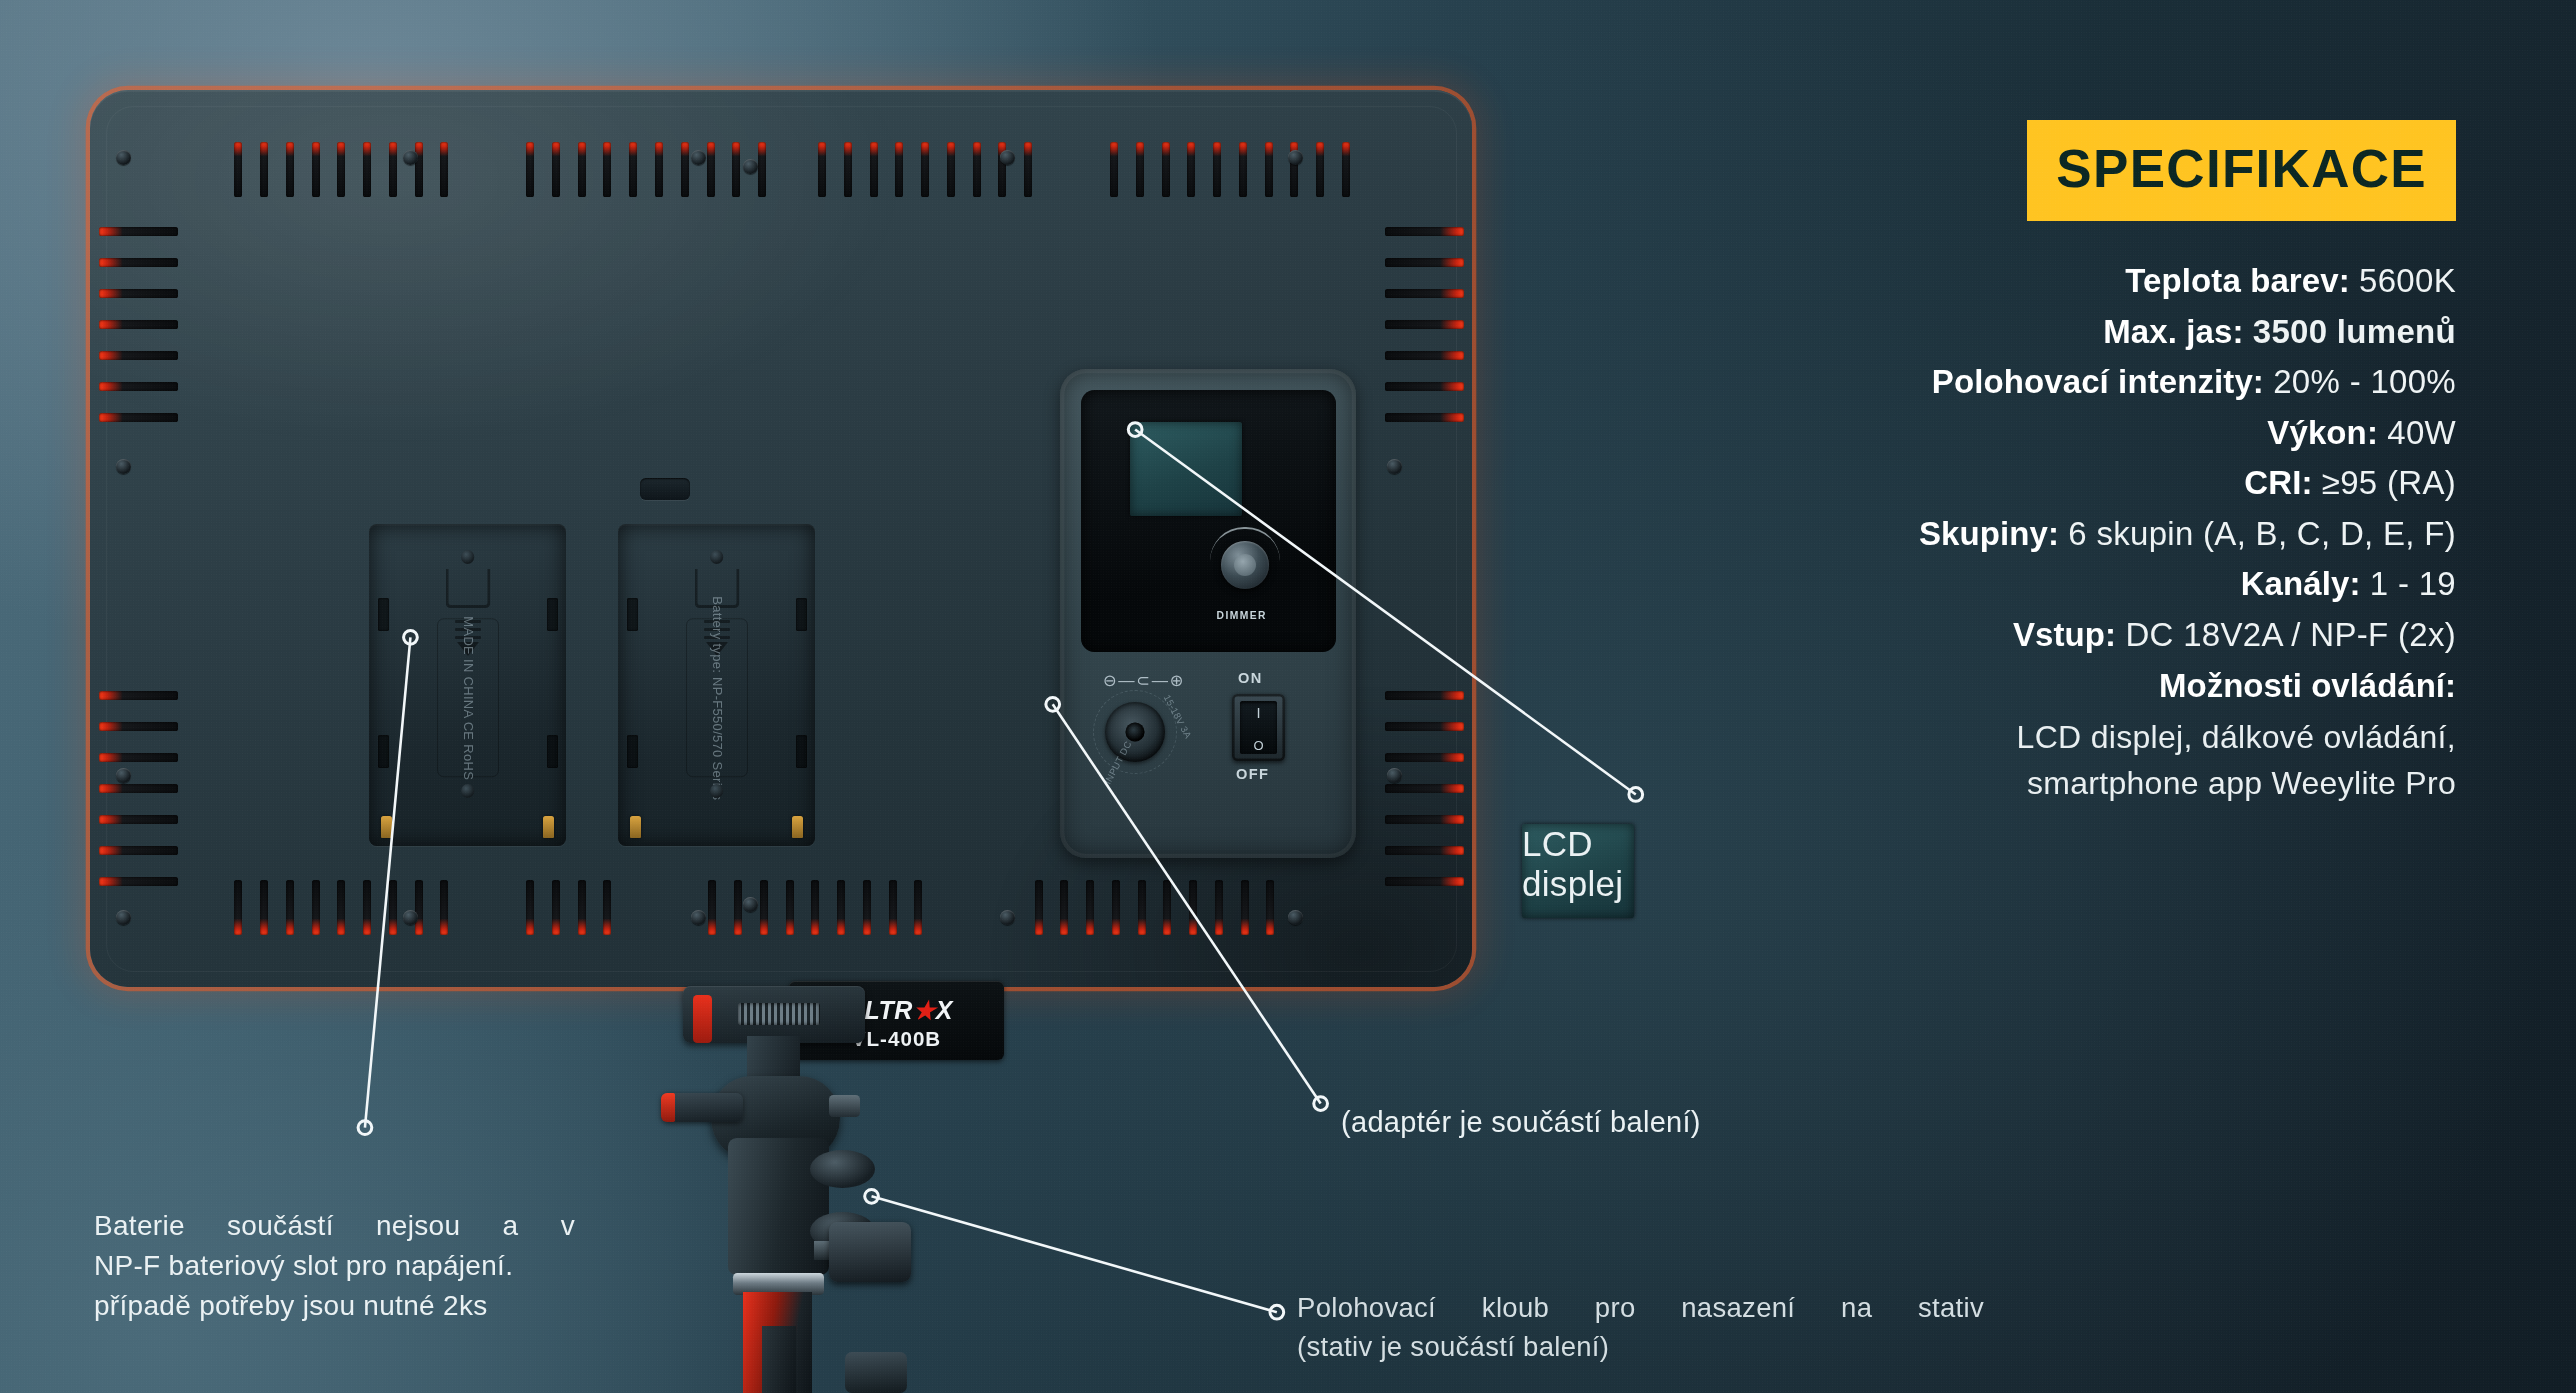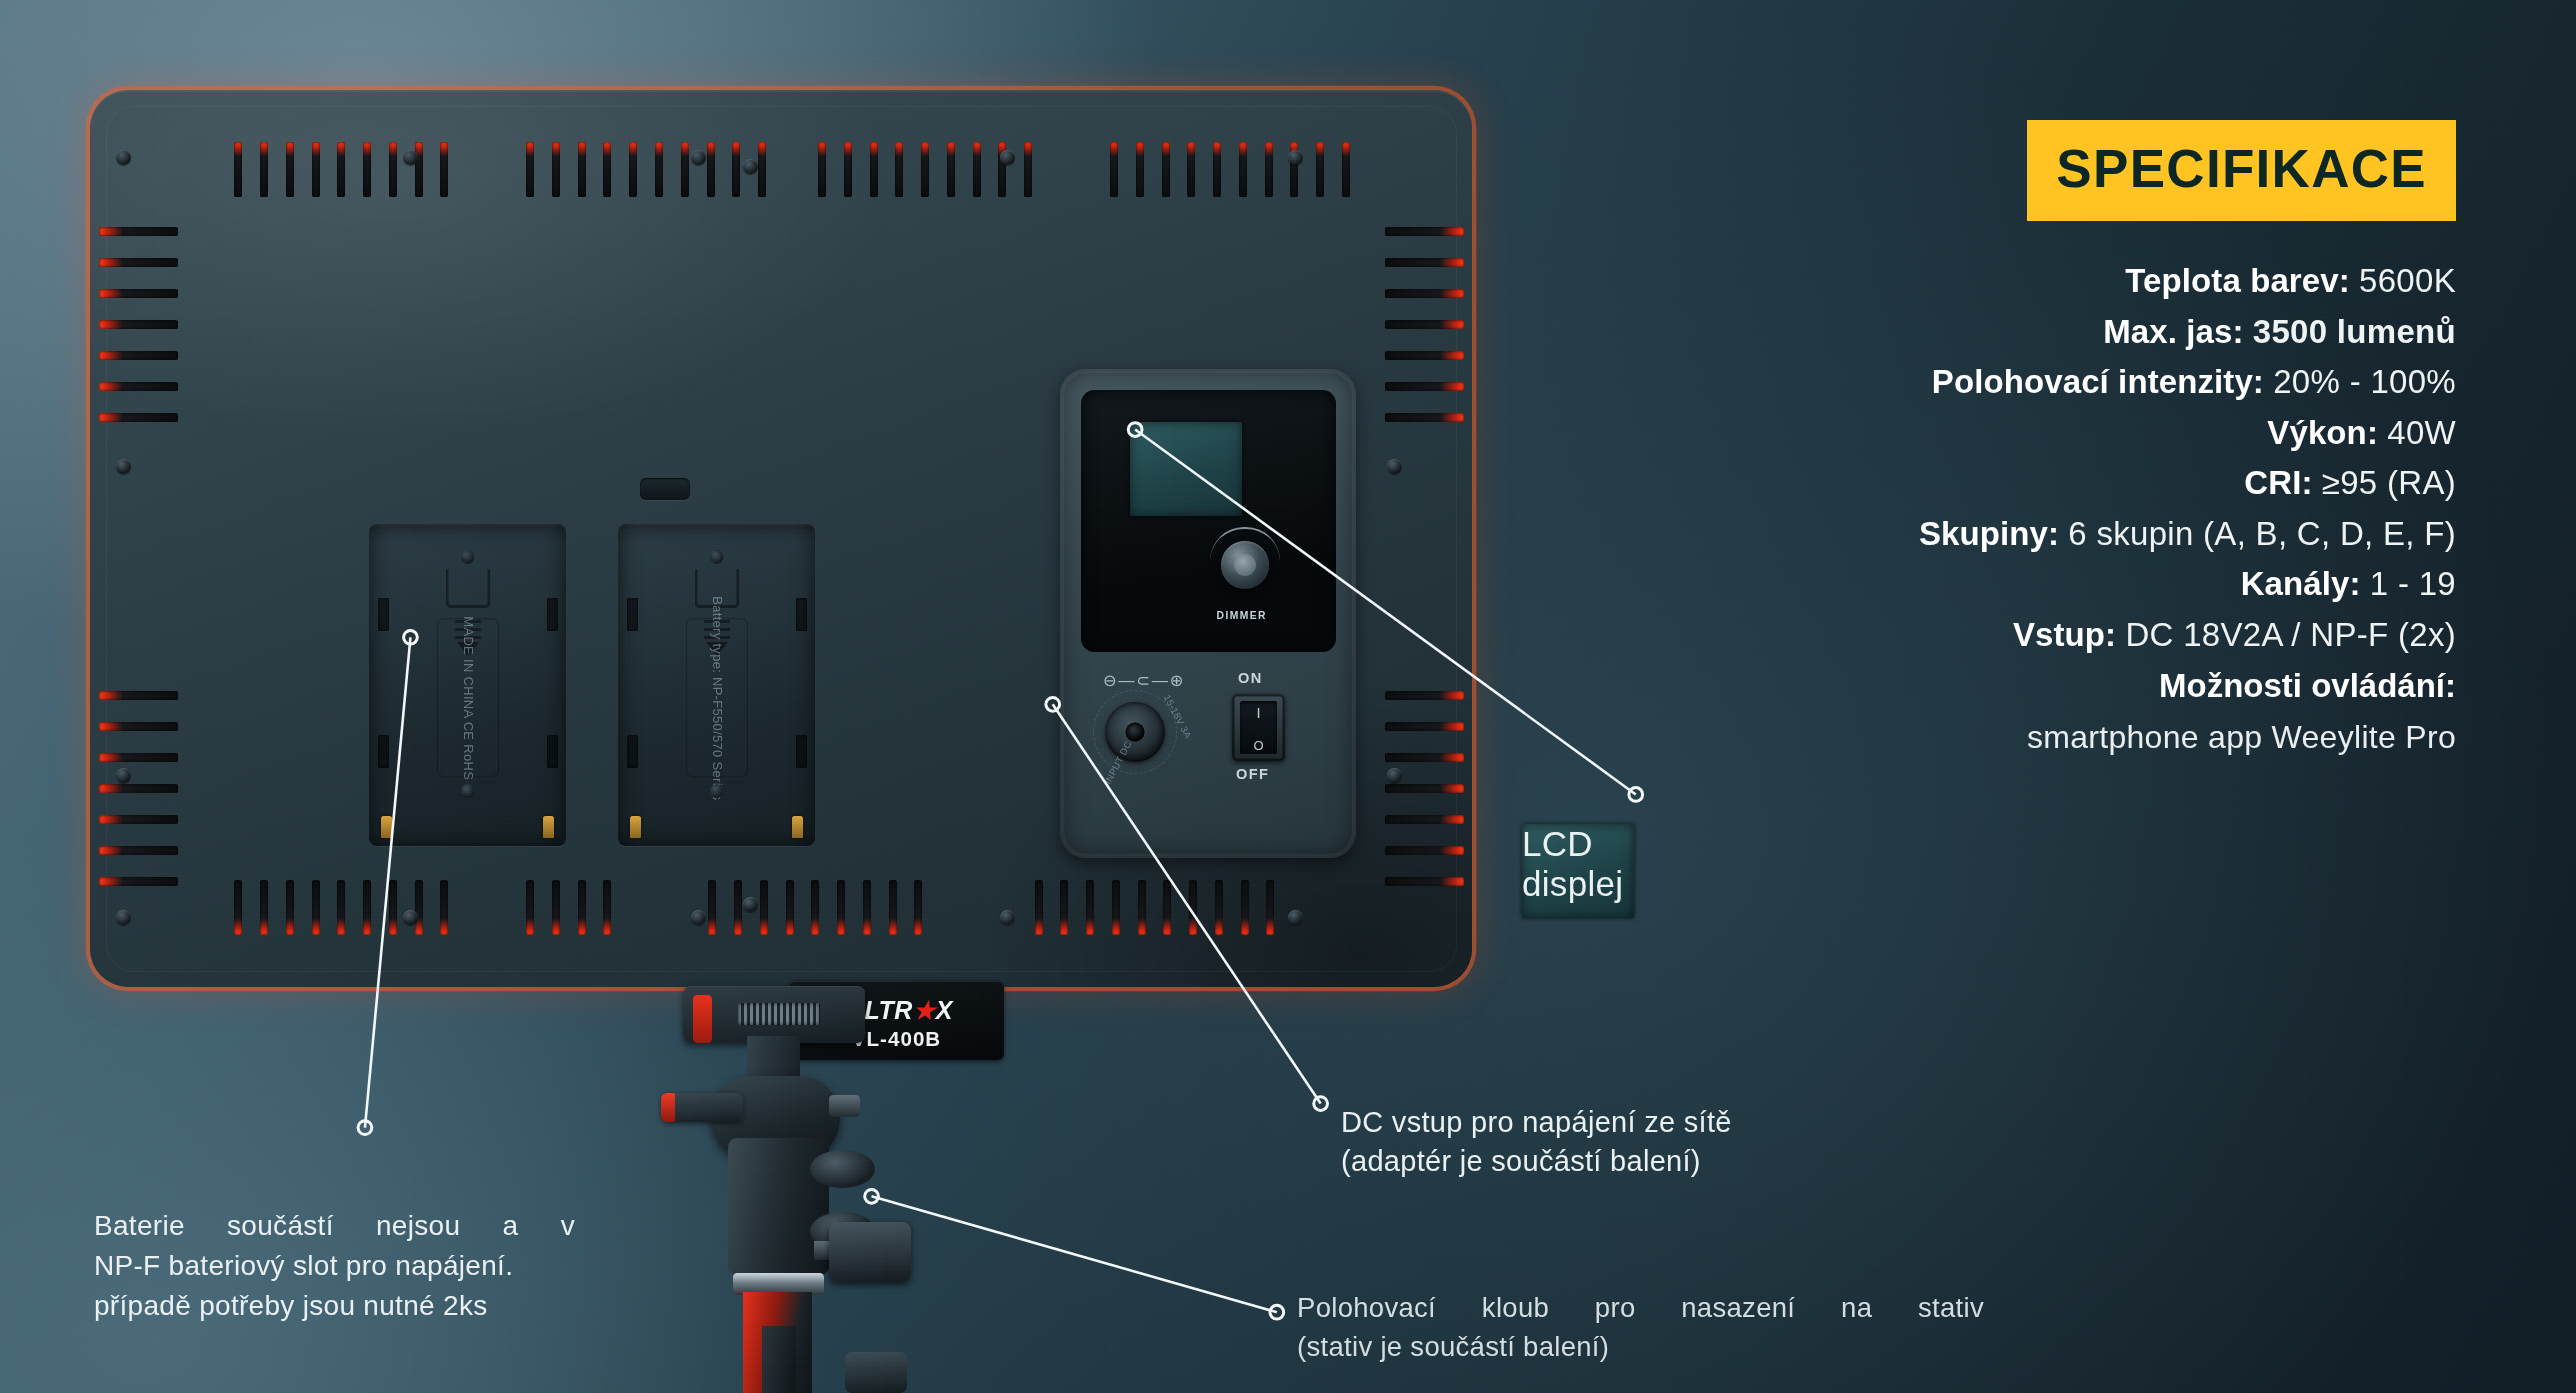--- a/index.html
+++ b/index.html
@@ -429,21 +429,20 @@
 
       <line x1="1015" y1="1393" x2="1487" y2="1528"></line>
       <circle cx="1015" cy="1393" r="8" fill="none" stroke-width="3.5"></circle>
       <circle cx="1487" cy="1528" r="8" fill="none" stroke-width="3.5"></circle>
     </g>
   </svg>
 
   <div class="callout lcd">LCD displej</div>
 
   <div class="callout dc">
-    <div>DC vstup pro napájení ze sítě</div>
     <div>(adaptér je součástí balení)</div>
   </div>
 
   <div class="callout batt">
     <span style="text-align:justify;text-align-last:justify;">Baterie součástí nejsou a v</span>
     <span>NP-F bateriový slot pro napájení.</span>
     <span class="last">případě potřeby jsou nutné 2ks</span>
   </div>
 
   <div class="callout joint">
@@ -457,18 +456,19 @@
         <div class="spec-row"><span class="k">Teplota barev: </span><span class="v">5600K</span></div>
         <div class="spec-row"><span class="k">Max. jas: </span><span class="v" style="font-weight: bold;">3500 lumenů</span></div>
         <div class="spec-row"><span class="k">Polohovací intenzity: </span><span class="v">20% - 100%</span></div>
         <div class="spec-row"><span class="k">Výkon: </span><span class="v">40W</span></div>
         <div class="spec-row"><span class="k">CRI: </span><span class="v">≥95 (RA)</span></div>
         <div class="spec-row"><span class="k">Skupiny: </span><span class="v">6 skupin (A, B, C, D, E, F)</span></div>
         <div class="spec-row"><span class="k">Kanály: </span><span class="v">1 - 19</span></div>
         <div class="spec-row"><span class="k">Vstup: </span><span class="v">DC 18V2A / NP-F (2x)</span></div>
       </div>
     <div class="spec-row head">Možnosti ovládání:</div>
+    <div class="spec-sub">LCD displej, dálkové ovládání,</div>
     <div class="spec-sub">smartphone app Weeylite Pro</div>
   </div>
 
   <div class="grain"></div>
 </div>
 
 
 </body></html>

